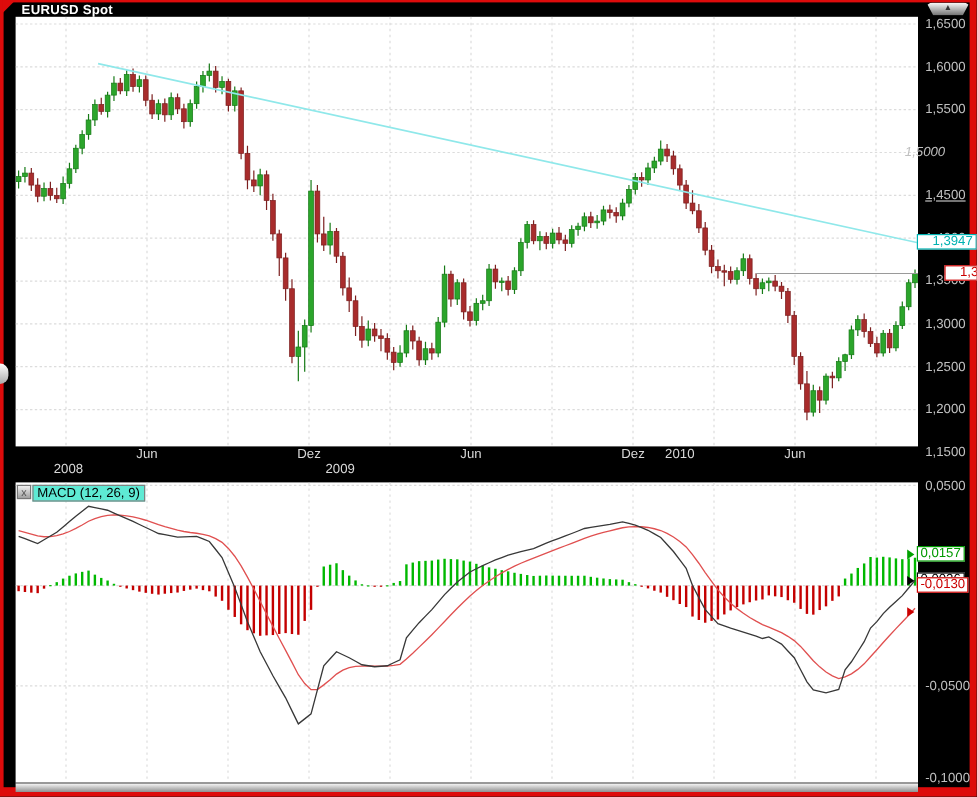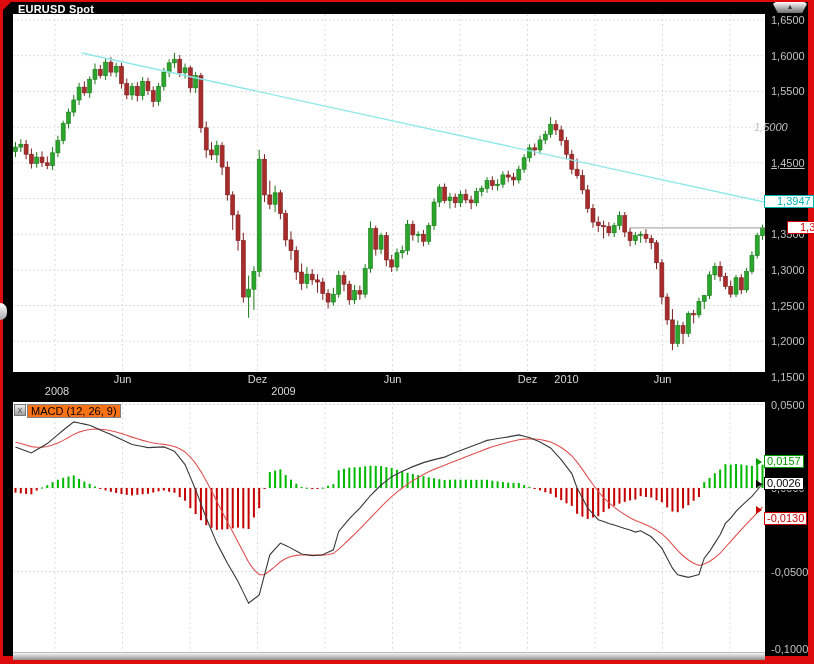--- a/index.html
+++ b/index.html
@@ -16,21 +16,21 @@
   .tick{position:absolute;color:#c0c0c0;font-size:11px;line-height:12px;white-space:nowrap;}
   .xlabel{position:absolute;color:#d8d8d8;font-size:11px;line-height:11px;transform:translateX(-50%);white-space:nowrap;}
   .pricebox{position:absolute;left:761px;background:#fff;font-size:11px;line-height:11px;padding:0 2px;border:1px solid;white-space:nowrap;}
   .pricebox.cyan{color:#00b2b2;border-color:#00b2b2;padding-left:12px;}
   .pricebox.red{color:#cc0000;border-color:#cc0000;}
   .pricebox.green{color:#009900;border-color:#009900;}
   .pricebox.black{color:#000;border-color:#000;}
   .marker-arrow{position:absolute;width:0;height:0;border-top:4px solid transparent;border-bottom:4px solid transparent;}
   .macd-flag{position:absolute;left:11px;top:402px;display:flex;align-items:flex-start;}
   .macd-close{width:12px;height:12px;background:linear-gradient(#efefef,#9f9f9f);border:1px solid #777;color:#555;font-size:9px;line-height:10px;text-align:center;cursor:pointer;box-sizing:border-box;}
-  .macd-label{margin-left:1px;background:#f97316;border:1px solid #808080;color:#000;font-size:11px;line-height:12px;padding:0 3px;text-align:right;}
+  .macd-label{margin-left:1px;background:#5eead4;border:1px solid #808080;color:#000;font-size:11px;line-height:12px;padding:0 3px;text-align:right;}
   .scroll-strip{position:absolute;left:10px;top:650px;width:752px;height:7px;background:linear-gradient(#f6f6f6,#8e8e8e);border-top:1px solid #bbb;cursor:pointer;}
   .left-tab{position:absolute;left:-3px;top:301px;width:7px;height:17px;background:linear-gradient(#fff,#aaa);border-radius:0 8px 8px 0;cursor:pointer;}
 </style>
 </head>
 <body>
 
 <div class="app">
   <div class="inner">
     <div class="corner-mark"></div>
 
@@ -547,17 +547,17 @@
     <div class="scroll-strip"></div>
     <div class="left-tab"></div>
 
     <div id="marker-boxes">
         <div class="pricebox cyan" style="left: 761px; top: 193.284px;">1,3947</div>
         <div class="pricebox red" style="left: 784px; top: 218.917px; padding-left: 12px;">1,3588</div>
         <div class="pricebox green" style="left: 761px; top: 452.781px; text-align: center;">0,0157</div>
         <div class="marker-arrow" style="left: 753px; top: 455.781px; border-left: 6px solid rgb(0, 160, 0);"></div>
         <div class="pricebox black" style="left: 761px; top: 474.658px;">0,0026</div>
         <div class="marker-arrow" style="left: 753px; top: 477.658px; border-left: 6px solid rgb(0, 0, 0);"></div>
-        <div class="pricebox red" style="left: 761px; top: 510px;">-0,0130</div>
+        <div class="pricebox red" style="left: 761px; top: 479px;">-0,0130</div>
         <div class="marker-arrow" style="left: 753px; top: 503.71px; border-left: 6px solid rgb(204, 0, 0);"></div>
       </div>
   </div>
 </div>
 
 </body></html>

